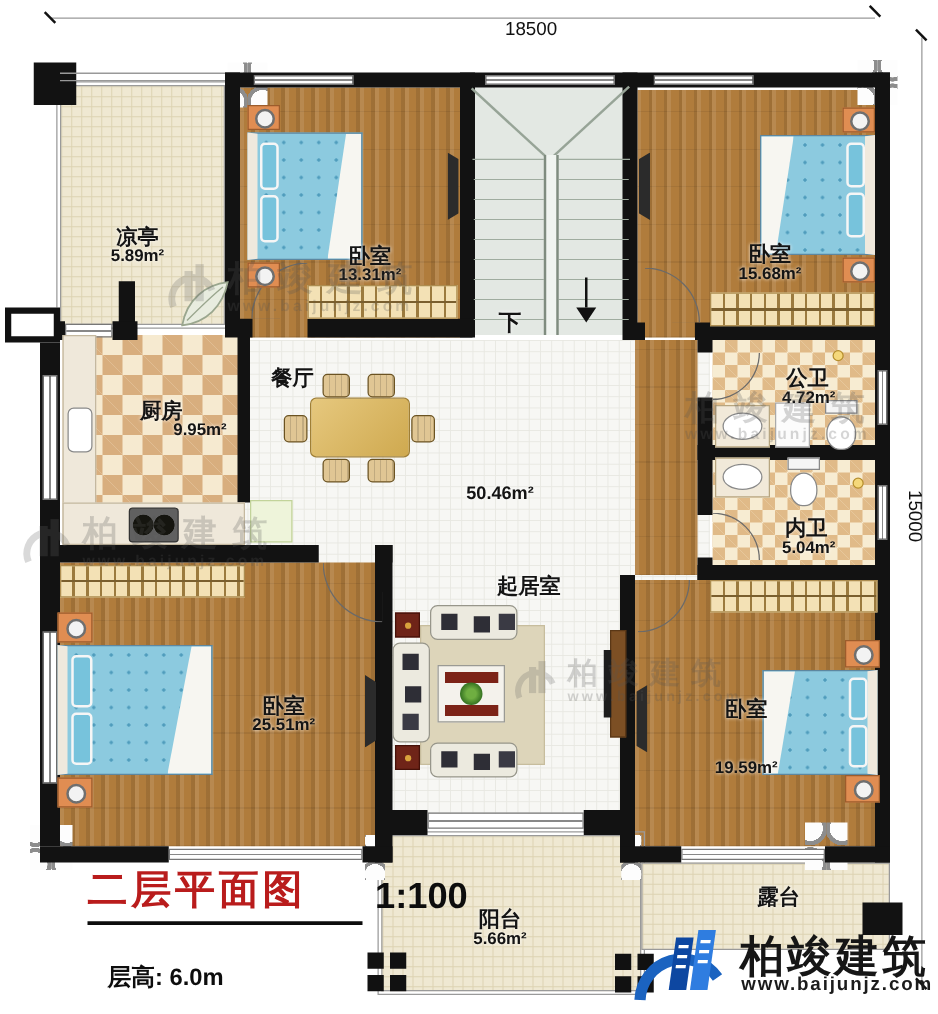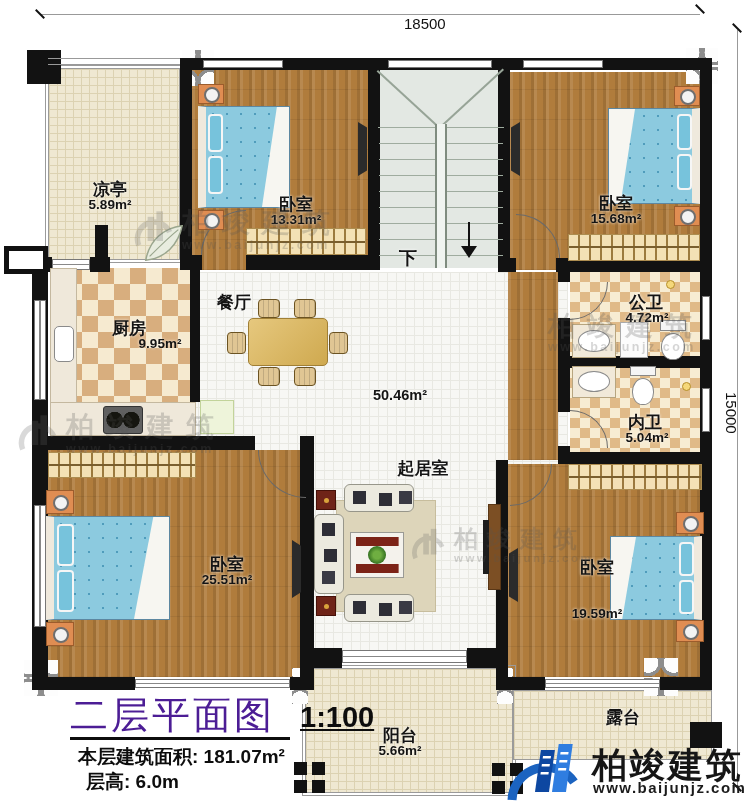--- a/index.html
+++ b/index.html
@@ -95,22 +95,22 @@
   .rarea{position:absolute;font-weight:bold;font-size:13.5px;color:#141414;white-space:nowrap;
     transform:translateX(-50%);text-shadow:0 0 3px rgba(255,255,255,.95);z-index:5;}
   .dimtxt{position:absolute;font-size:15px;color:#111;z-index:5;white-space:nowrap;}
   .tick{position:absolute;width:12px;height:2px;background:#111;transform:rotate(45deg);z-index:5;}
   .dimline{position:absolute;background:#999;z-index:4;}
   
   .wm{position:absolute;display:flex;align-items:center;gap:8px;opacity:.24;z-index:6;pointer-events:none;}
   .wm-brand{font-weight:900;color:#555;letter-spacing:12px;line-height:1.05;white-space:nowrap;}
   .wm-url{font-weight:bold;color:#555;font-size:12.5px;letter-spacing:2.5px;white-space:nowrap;}
   
-  .tb-title{position:absolute;left:70px;top:690px;font-size:38px;font-weight:normal;color:#4c1d95;letter-spacing:3px;z-index:7;}
-  .tb-scale{position:absolute;left:300px;top:701px;font-size:29px;font-weight:bold;color:#0d0d0d;z-index:7;text-decoration:underline;}
+  .tb-title{position:absolute;left:70px;top:690px;font-size:32px;font-weight:bold;color:#b91c1c;letter-spacing:3px;z-index:7;}
+  .tb-scale{position:absolute;left:300px;top:701px;font-size:29px;font-weight:bold;color:#0d0d0d;z-index:7;}
   .tb-rule{position:absolute;left:70px;top:737px;width:220px;height:3px;background:#0d0d0d;z-index:7;}
   .tb-line{position:absolute;font-size:19px;font-weight:bold;color:#0d0d0d;z-index:7;white-space:nowrap;}
   .logo-brand{position:absolute;left:592px;top:742px;font-size:35px;font-weight:900;color:#161616;letter-spacing:3px;z-index:7;white-space:nowrap;}
   .logo-url{position:absolute;left:593px;top:779px;font-size:15px;font-weight:bold;color:#1b1b1b;letter-spacing:1.5px;z-index:7;white-space:nowrap;}
 </style>
 </head>
 <body>
 
 <div id="plan">
 
@@ -345,24 +345,20 @@
     </svg>
     <div>
       <div class="wm-brand" style="font-size:24px;letter-spacing:9px;">柏竣建筑</div>
       <div class="wm-url" style="font-size:11.5px;">www.baijunjz.com</div>
     </div>
   </div>
 
   <div class="tb-title">二层平面图</div>
   <div class="tb-scale">1:100</div>
   <div class="tb-rule"></div>
-  <div class="tb-line" style="left:78px;top:744px;">
-    <span>本层建筑面积:</span>
-    <span>181.07m²</span>
-  </div>
   <div class="tb-line" style="left:86px;top:769px;">
     <span>层高:</span>
     <span>6.0m</span>
   </div>
 
   <svg class="abs z7" style="left:498px;top:742px;" width="88" height="64" viewBox="0 0 88 64">
     <path d="M14 58 A34 34 0 0 1 76 40" fill="none" stroke="#1b63c0" stroke-width="9"></path>
     <g transform="skewX(-8)">
       <rect x="44" y="8" width="14" height="42" fill="#0d47a1"></rect>
       <rect x="61" y="2" width="14" height="48" fill="#2f7de0"></rect>

